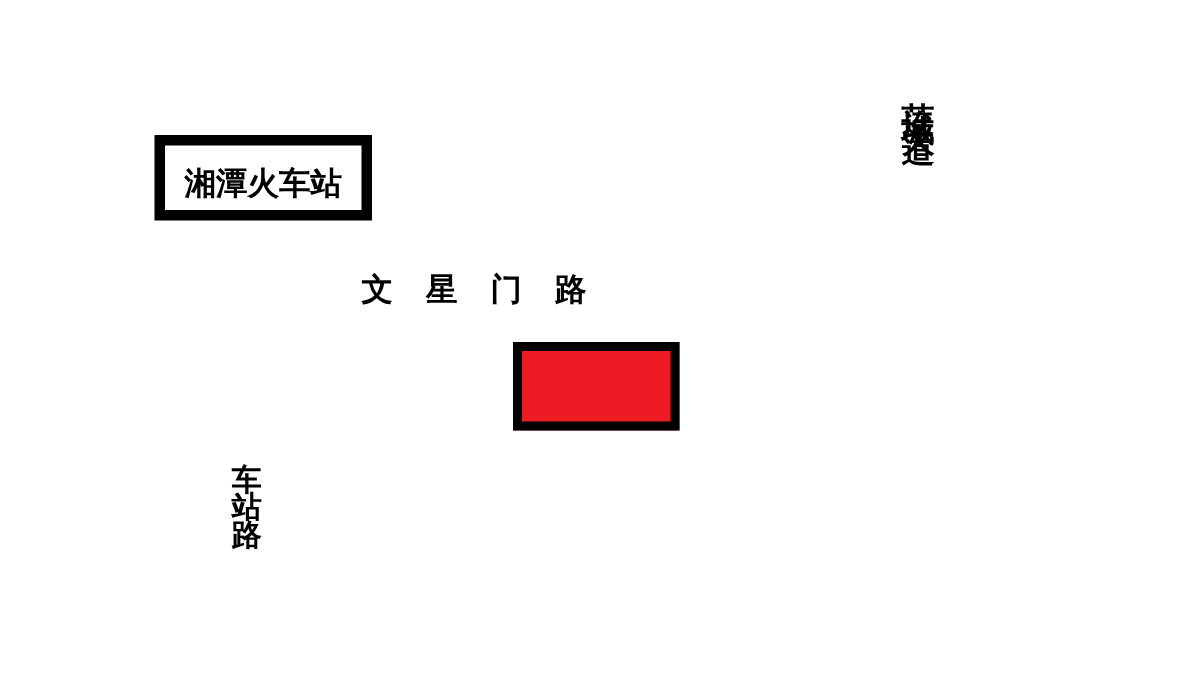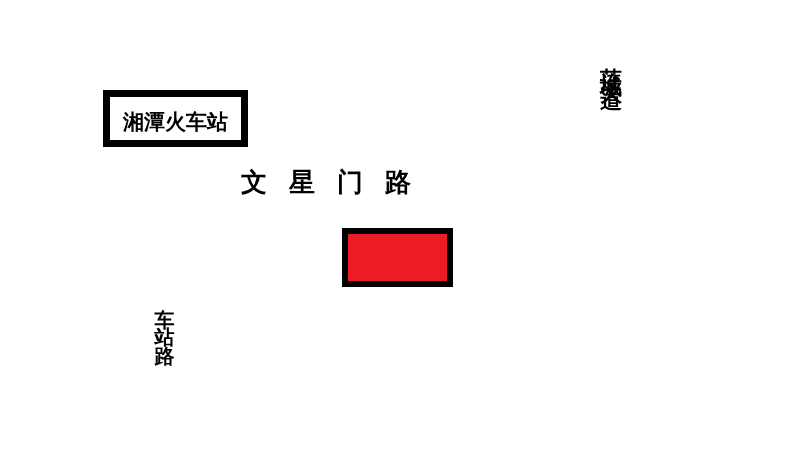--- a/index.html
+++ b/index.html
@@ -62,22 +62,22 @@
     border: 6px solid #000000;
     box-sizing: border-box;
   }
   
   .road-label {
     position: absolute;
     font-weight: 700;
     white-space: nowrap;
   }
   #label-wenxingmen-road {
-    left: 241px; top: 165px;
-    font-size: 26px;
+    left: 241px; top: 179px;
+    font-size: 21px;
     letter-spacing: 22px;
   }
   .vertical-label {
     writing-mode: vertical-rl;
     text-orientation: upright;
   }
   #label-liancheng-avenue {
     left: 596px; top: 50px;
     font-size: 22px;
     letter-spacing: 7px;

